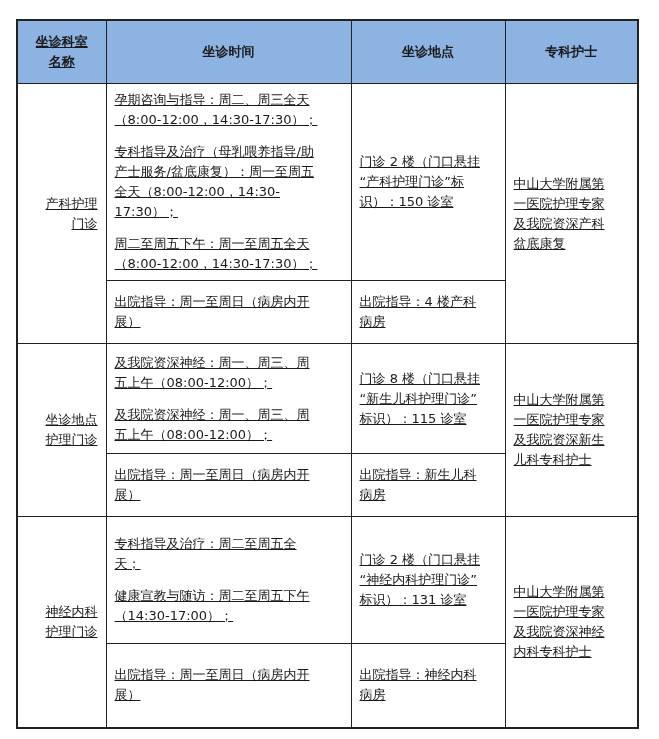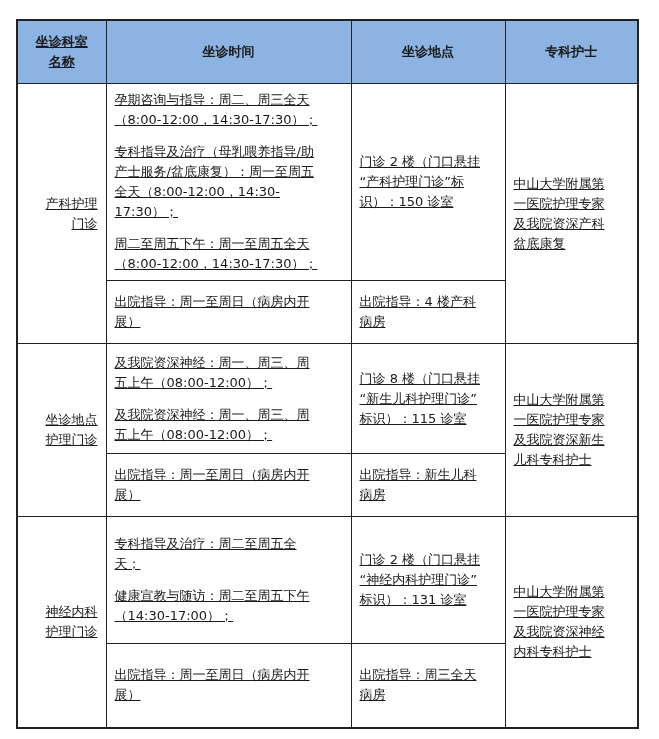--- a/index.html
+++ b/index.html
@@ -156,18 +156,18 @@
         <span>及我院资深神经</span>
         <span>内科专科护士</span>
       </td>
     </tr>
     <tr style="height:84px">
       <td class="lines">
         <span>出院指导：周一至周日（病房内开</span>
         <span>展）</span>
       </td>
       <td class="lines">
-        <span>出院指导：周三全天</span>
+        <span>出院指导：神经内科</span>
         <span>病房</span>
       </td>
     </tr>
   </tbody>
 </table>
 
 </body></html>

